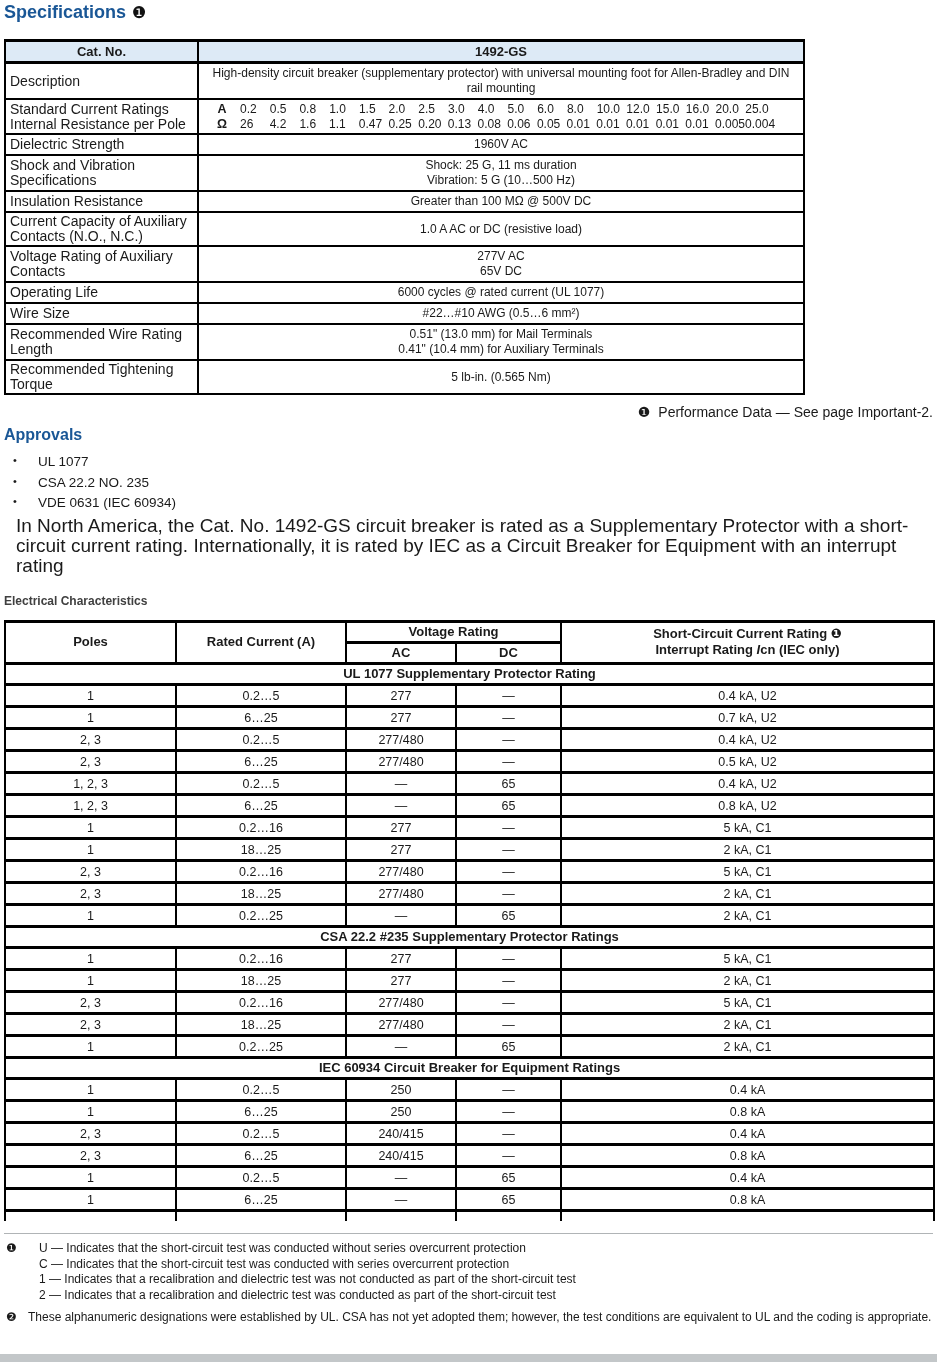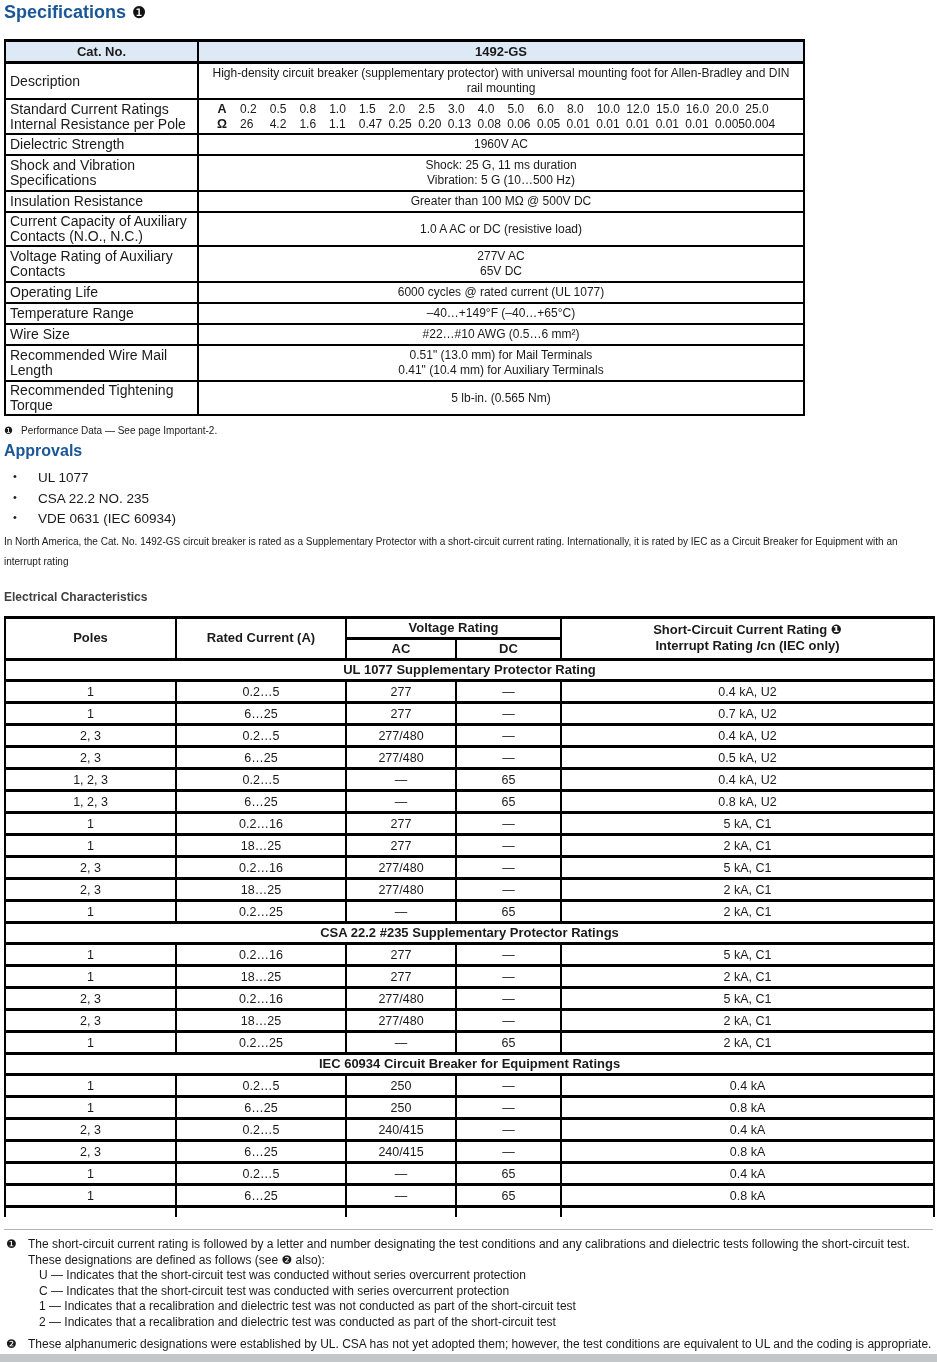--- a/index.html
+++ b/index.html
@@ -28,28 +28,28 @@
   }
   .spec-label { font-size:14px; text-align:left; padding:1px 4px; line-height:15px; }
   .spec-value { font-size:12px; text-align:center; padding:2px 4px; line-height:15px; }
   .spec-value-line { line-height:15px; }
   .cr-cell { padding:2px 0 1px 0; }
   .cr-row { display:flex; align-items:baseline; padding:0 28px 0 5px; line-height:15px; }
   .cr-unit { width:36px; font-weight:bold; font-size:12.5px; }
   .cr-val { flex:1; text-align:left; font-size:12px; }
 
   
-  .spec-footnote { margin-top:9px; font-size:10px; }
+  .spec-footnote { margin-top:9px; font-size:14px;text-align:right; }
   .spec-footnote .marker { margin-right:8px; }
 
   
   .approvals-list { list-style:none; margin:0 0 2px 0; padding:0; font-size:13.5px; }
   .approvals-list li { position:relative; padding-left:34px; line-height:19.5px; margin-bottom:1px; }
   .bullet { position:absolute; left:9px; top:-1px; font-size:11px; }
-  .approvals-paragraph { font-size:10px; line-height:20px; margin:3px 0 0 0; }
+  .approvals-paragraph { font-size:19px; line-height:20px; margin:3px 0 0 12px; }
 
   
   .elec-table { width:929px; table-layout:fixed; }
   .elec-table th, .elec-table td {
     border-left:2px solid #000; border-right:2px solid #000;
     border-top:3px solid #000; border-bottom:3px solid #000;
     vertical-align:middle; overflow:hidden;
   }
   .elec-table thead th { font-size:13px; font-weight:bold; text-align:center; padding:1px 2px; line-height:16px; }
   .sccr-line { line-height:16px; }
@@ -172,33 +172,27 @@
             <div class="spec-value-line">65V DC</div>
           </td>
         </tr>
         <tr class="spec-row">
           <td class="spec-label">Operating Life</td>
           <td class="spec-value">
             <div class="spec-value-line">6000 cycles @ rated current (UL 1077)</div>
           </td>
         </tr>
         <tr class="spec-row">
-          <td class="spec-label">Temperature Range</td>
-          <td class="spec-value">
-            <div class="spec-value-line">–40…+149°F (–40…+65°C)</div>
-          </td>
-        </tr>
-        <tr class="spec-row">
           <td class="spec-label">Wire Size</td>
           <td class="spec-value">
             <div class="spec-value-line">#22…#10 AWG (0.5…6 mm²)</div>
           </td>
         </tr>
         <tr class="spec-row">
-          <td class="spec-label">Recommended Wire Mail Length</td>
+          <td class="spec-label">Recommended Wire Rating Length</td>
           <td class="spec-value">
             <div class="spec-value-line">0.51" (13.0 mm) for Mail Terminals</div>
             <div class="spec-value-line">0.41" (10.4 mm) for Auxiliary Terminals</div>
           </td>
         </tr>
         <tr class="spec-row">
           <td class="spec-label">Recommended Tightening Torque</td>
           <td class="spec-value">
             <div class="spec-value-line">5 lb-in. (0.565 Nm)</div>
           </td>
@@ -415,21 +409,20 @@
           <td class="tail-cell"></td>
           <td class="tail-cell"></td>
           <td class="tail-cell"></td>
         </tr>
       </tbody>
   </table>
 
   <div class="bottom-notes">
     <div class="footnote">
       <span class="marker">❶</span>
-      <div>The short-circuit current rating is followed by a letter and number designating the test conditions and any calibrations and dielectric tests following the short-circuit test. These designations are defined as follows (see ❷ also):</div>
       <div id="fn1-defs">
           <div class="fn-def">U — Indicates that the short-circuit test was conducted without series overcurrent protection</div>
           <div class="fn-def">C — Indicates that the short-circuit test was conducted with series overcurrent protection</div>
           <div class="fn-def">1 — Indicates that a recalibration and dielectric test was not conducted as part of the short-circuit test</div>
           <div class="fn-def">2 — Indicates that a recalibration and dielectric test was conducted as part of the short-circuit test</div>
         </div>
     </div>
     <div class="footnote">
       <span class="marker">❷</span>
       <div>These alphanumeric designations were established by UL. CSA has not yet adopted them; however, the test conditions are equivalent to UL and the coding is appropriate.</div>

